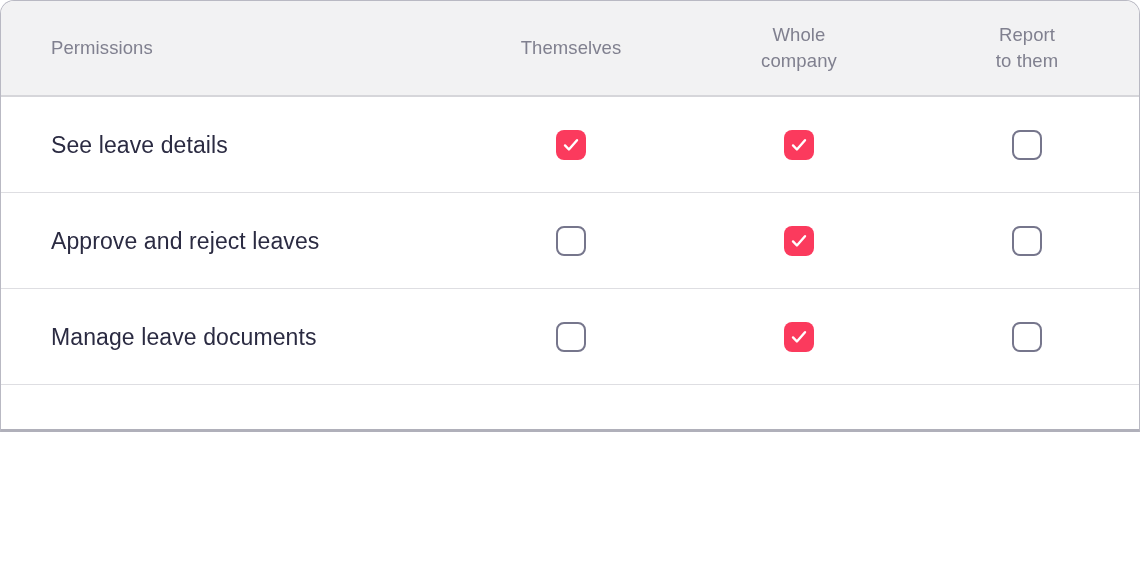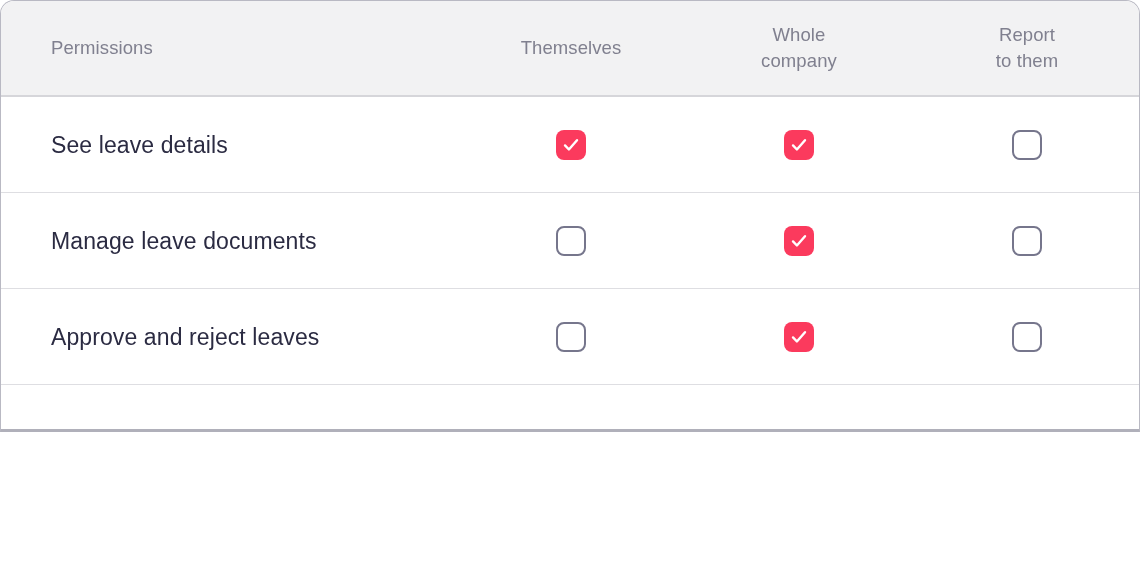--- a/index.html
+++ b/index.html
@@ -163,37 +163,37 @@
             <svg class="tick" viewBox="0 0 24 24">
               <path d="M4 12.6 L9.2 18 L20 5.6" fill="none" stroke="#ffffff" stroke-width="3.2" stroke-linecap="round" stroke-linejoin="round"></path>
             </svg>
           </div>
         </div>
         <div class="row-check-cell">
           <div class="checkbox unchecked" role="checkbox" aria-checked="false"></div>
         </div>
       </div>
       <div class="table-row">
-        <div class="row-label-cell"><span class="row-label">Manage leave documents</span></div>
+        <div class="row-label-cell"><span class="row-label">Approve and reject leaves</span></div>
         <div class="row-check-cell">
           <div class="checkbox unchecked" role="checkbox" aria-checked="false"></div>
         </div>
         <div class="row-check-cell">
           <div class="checkbox checked" role="checkbox" aria-checked="true">
             <svg class="tick" viewBox="0 0 24 24">
               <path d="M4 12.6 L9.2 18 L20 5.6" fill="none" stroke="#ffffff" stroke-width="3.2" stroke-linecap="round" stroke-linejoin="round"></path>
             </svg>
           </div>
         </div>
         <div class="row-check-cell">
           <div class="checkbox unchecked" role="checkbox" aria-checked="false"></div>
         </div>
       </div>
       <div class="table-row">
-        <div class="row-label-cell"><span class="row-label">Approve and reject leaves</span></div>
+        <div class="row-label-cell"><span class="row-label">Manage leave documents</span></div>
         <div class="row-check-cell">
           <div class="checkbox unchecked" role="checkbox" aria-checked="false"></div>
         </div>
         <div class="row-check-cell">
           <div class="checkbox checked" role="checkbox" aria-checked="true">
             <svg class="tick" viewBox="0 0 24 24">
               <path d="M4 12.6 L9.2 18 L20 5.6" fill="none" stroke="#ffffff" stroke-width="3.2" stroke-linecap="round" stroke-linejoin="round"></path>
             </svg>
           </div>
         </div>

